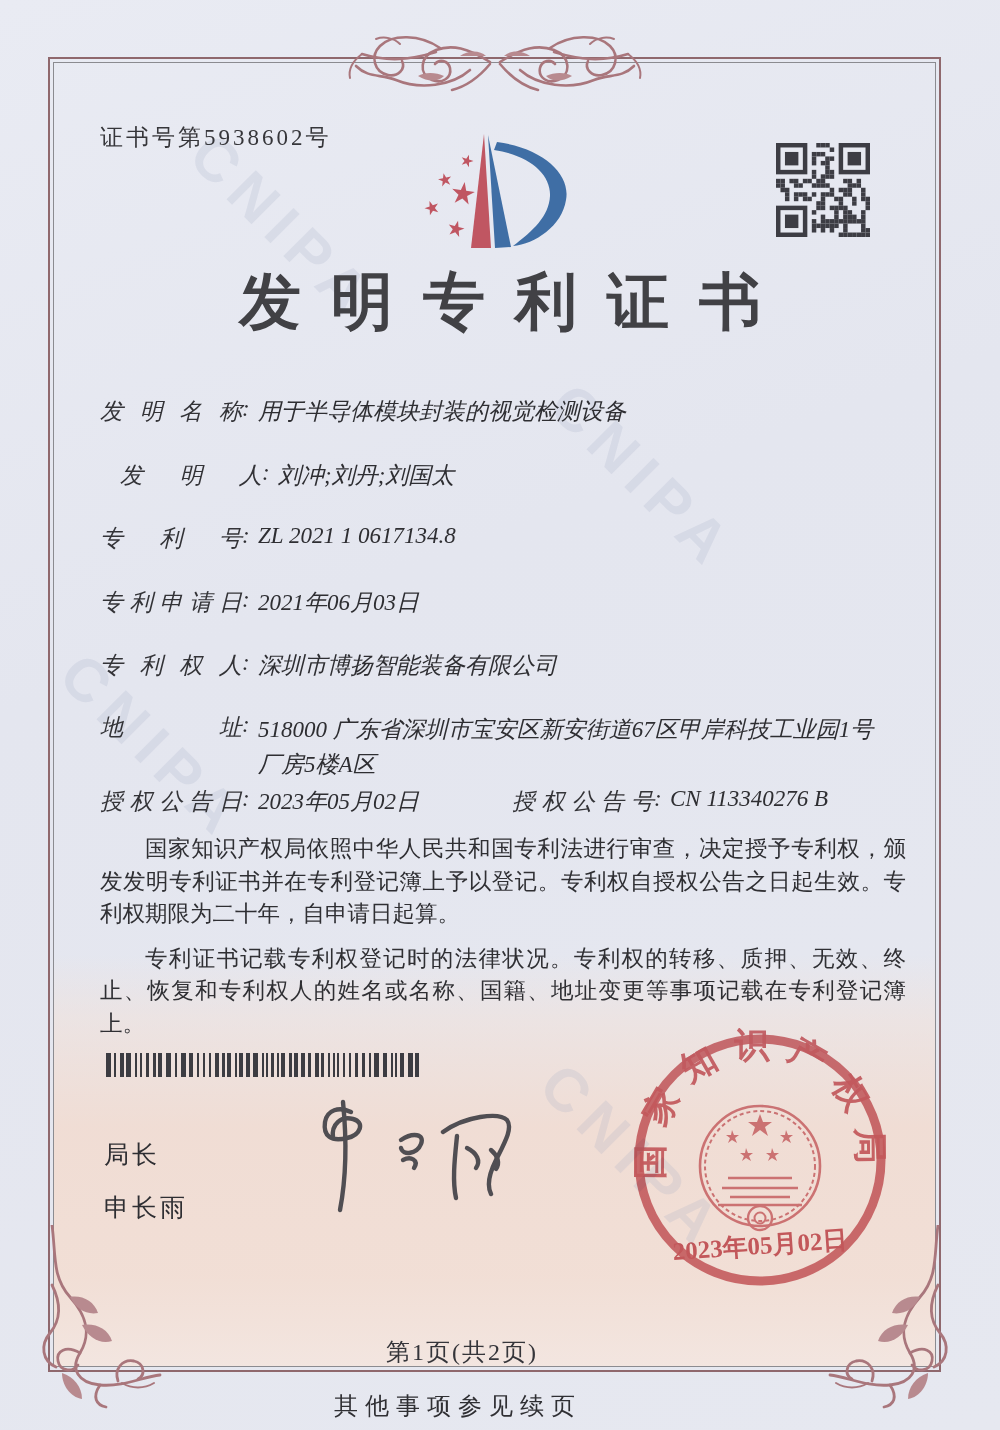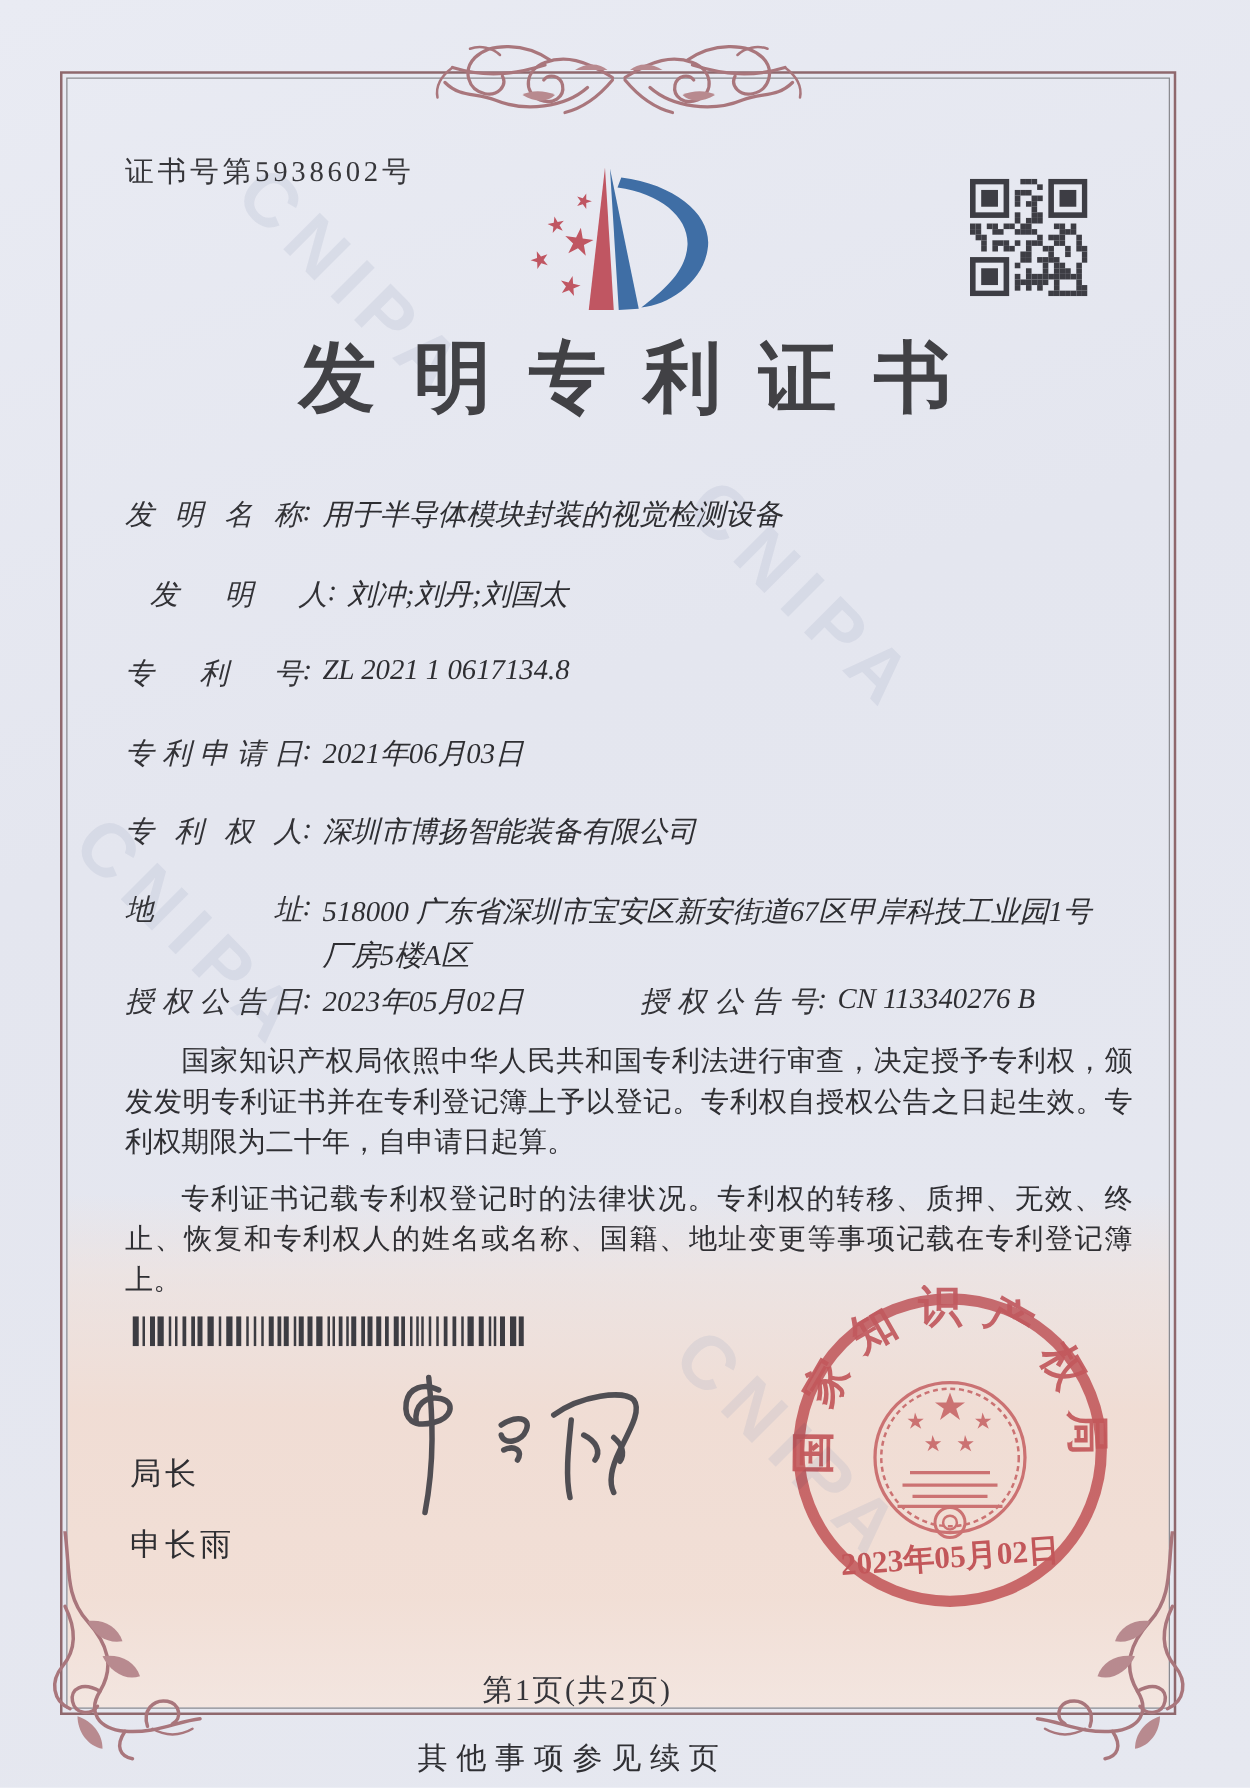--- a/index.html
+++ b/index.html
@@ -31,21 +31,21 @@
   .fvalue{display:inline-block;margin-left:6px;vertical-align:top;}
   .fvalue-wrap{display:inline-block;margin-left:6px;width:630px;vertical-align:top;line-height:35px;}
   .subfield{position:absolute;left:368px;top:0;margin-left:44px;}
   
   .paras{position:absolute;left:100px;top:833px;width:806px;font-size:22.5px;
          line-height:32.5px;color:#2f2f33;text-align:justify;}
   .paras p{margin:0 0 12px 0;text-indent:2em;}
   
   .barcode{position:absolute;left:106px;top:1053px;}
   .director{position:absolute;left:104px;top:1138px;font-size:25px;color:#2e2e32;letter-spacing:3px;}
-  .director div{margin-bottom:20px;margin-top:24px;}
+  .director div{margin-bottom:20px;}
   .signature{position:absolute;left:255px;top:1098px;}
   .seal{position:absolute;left:628px;top:1028px;mix-blend-mode:multiply;opacity:.93;}
   .pageno{position:absolute;left:462px;top:1336px;transform:translateX(-50%);
           font-size:24px;color:#35353a;letter-spacing:2px;white-space:nowrap;}
   .contnote{position:absolute;left:458px;top:1390px;transform:translateX(-50%);
           font-size:24px;color:#2f2f33;letter-spacing:7px;white-space:nowrap;}
   
   .orn{position:absolute;}
 </style>
 </head>

